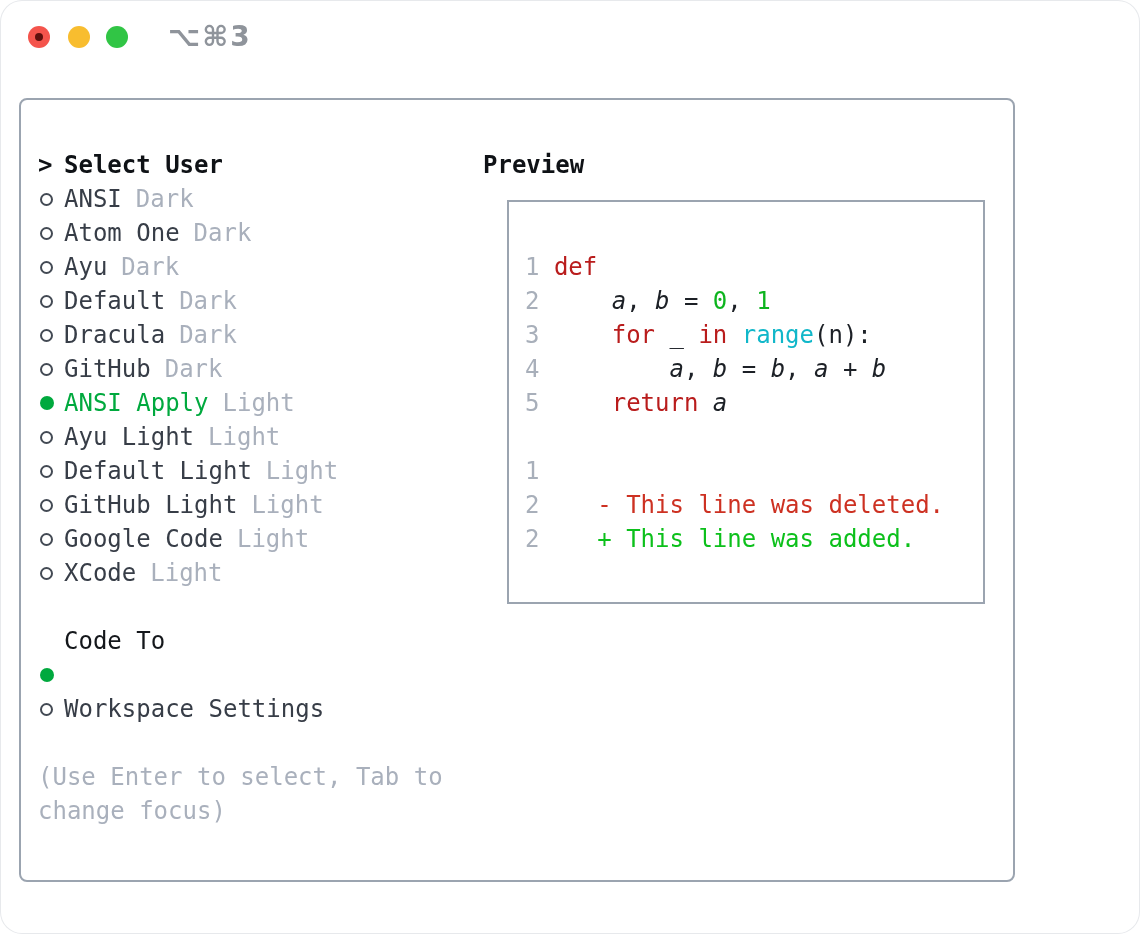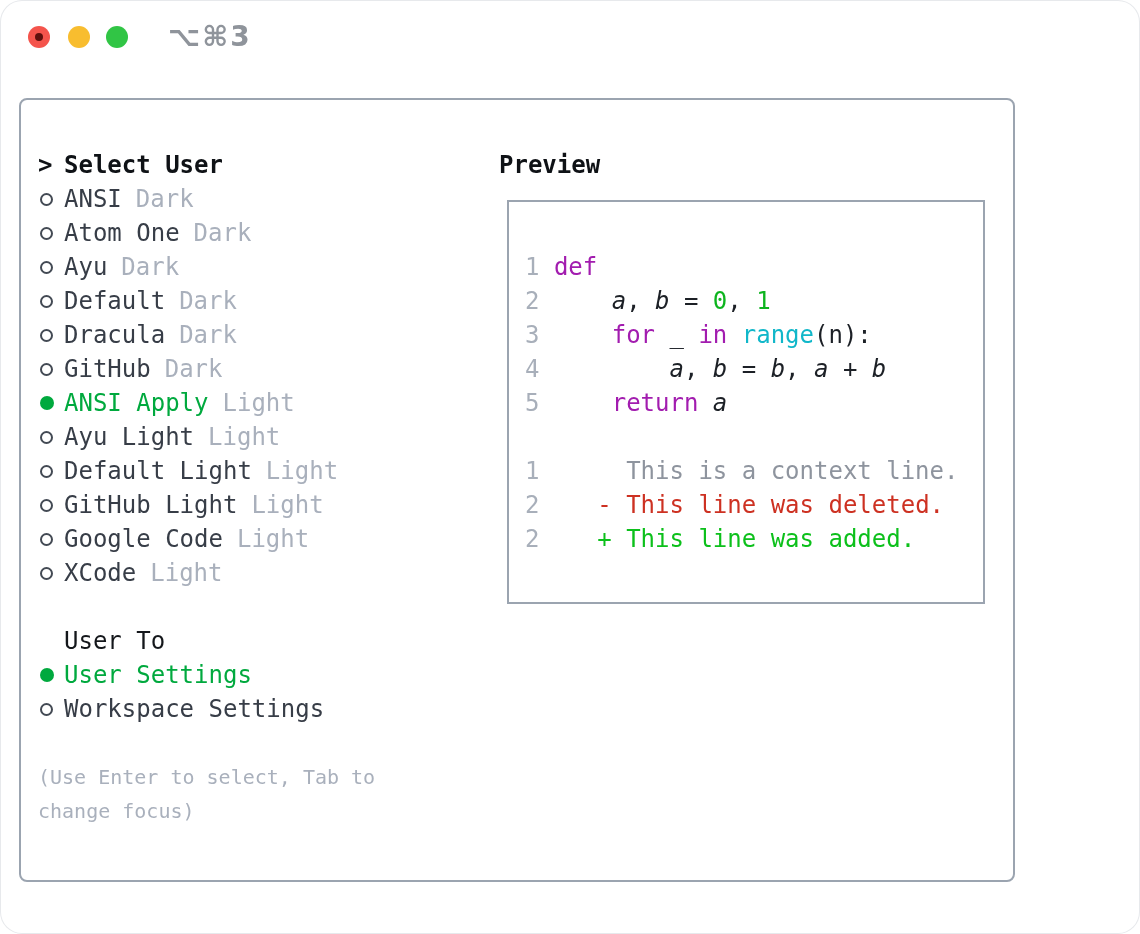--- a/index.html
+++ b/index.html
@@ -23,31 +23,31 @@
   .row{height:34px;display:flex;align-items:center;font-size:24px;color:#373d47;white-space:pre;cursor:default;}
   .prefix{display:inline-flex;align-items:center;width:26px;flex:0 0 26px;}
   .prompt{font-weight:bold;color:#0f1216;}
   .hdr-label{font-weight:bold;color:#0f1216;}
   .radio{width:13px;height:13px;box-sizing:border-box;border:2px solid #434a54;border-radius:50%;margin-left:2px;}
   .radio.sel{width:14px;height:14px;border:none;background:#00a93e;}
   .row.sel .name{color:#00a93e;}
   .variant{color:#a9b0bc;margin-left:14px;}
   .spacer{height:34px;}
   .section-title{color:#14171b;}
-  .hint-line{height:34px;line-height:34px;font-size:20px;color:#a9b0bc;white-space:pre;}
+  .hint-line{height:34px;line-height:34px;font-size:24px;color:#a9b0bc;white-space:pre;}
   
-  .preview-title{position:absolute;left:478px;top:48px;height:34px;display:flex;align-items:center;
+  .preview-title{position:absolute;left:462px;top:48px;height:34px;display:flex;align-items:center;
                  font-size:24px;font-weight:bold;color:#0f1216;}
   .preview-box{position:absolute;left:486px;top:100px;width:478px;height:404px;box-sizing:border-box;
                border:2px solid #9ba4b0;background:#ffffff;padding:48px 0 0 16px;overflow:hidden;}
   .cline{height:34px;display:flex;align-items:center;white-space:pre;font-size:24px;}
   .lno{color:#a8afba;display:inline-block;width:2ch;white-space:pre;}
   .seg{white-space:pre;}
   .seg.code{color:#1c2026}
-  .seg.kw{color:#a21caf}
+  .seg.kw{color:#b91c1c}
   .seg.fn{color:#10b7c9}
   .seg.lit{color:#0db41e}
   .seg.ctx{color:#8e949e}
   .seg.del{color:#cd3122}
   .seg.add{color:#0cc01b}
   .seg.it{font-style:italic}
   #diff-list{margin-top:34px;}
 </style>
 </head>
 <body>
@@ -83,45 +83,45 @@
           <div class="row"><span class="prefix"><span class="radio"></span></span><span class="name">Default Light</span><span class="variant">Light</span></div>
           <div class="row"><span class="prefix"><span class="radio"></span></span><span class="name">GitHub Light</span><span class="variant">Light</span></div>
           <div class="row"><span class="prefix"><span class="radio"></span></span><span class="name">Google Code</span><span class="variant">Light</span></div>
           <div class="row"><span class="prefix"><span class="radio"></span></span><span class="name">XCode</span><span class="variant">Light</span></div>
         </div>
 
       <div class="spacer"></div>
 
       <div class="row">
         <span class="prefix"></span>
-        <span class="section-title">User To</span>
+        <span class="section-title">Code To</span>
       </div>
 
       <div id="apply-list">
-          <div class="row sel"><span class="prefix"><span class="radio sel"></span></span><span class="name">User Settings</span></div>
+          <div class="row sel"><span class="prefix"><span class="radio sel"></span></span></div>
           <div class="row"><span class="prefix"><span class="radio"></span></span><span class="name">Workspace Settings</span></div>
         </div>
 
       <div class="spacer"></div>
 
       <div class="hint-line">(Use Enter to select, Tab to</div>
       <div class="hint-line">change focus)</div>
     </div>
 
     <div class="preview-title">Preview</div>
 
     <div class="preview-box">
       <div id="code-list">
           <div class="cline"><span class="lno">1</span><span class="seg kw">def</span></div>
           <div class="cline"><span class="lno">2</span><span class="seg code">    </span><span class="seg code it">a</span><span class="seg code">, </span><span class="seg code it">b</span><span class="seg code"> = </span><span class="seg lit">0</span><span class="seg code">, </span><span class="seg lit">1</span></div>
           <div class="cline"><span class="lno">3</span><span class="seg code">    </span><span class="seg kw">for</span><span class="seg code"> _ </span><span class="seg kw">in</span><span class="seg code"> </span><span class="seg fn">range</span><span class="seg code">(n):</span></div>
           <div class="cline"><span class="lno">4</span><span class="seg code">        </span><span class="seg code it">a</span><span class="seg code">, </span><span class="seg code it">b</span><span class="seg code"> = </span><span class="seg code it">b</span><span class="seg code">, </span><span class="seg code it">a</span><span class="seg code"> + </span><span class="seg code it">b</span></div>
           <div class="cline"><span class="lno">5</span><span class="seg code">    </span><span class="seg kw">return</span><span class="seg code"> </span><span class="seg code it">a</span></div>
         </div>
       <div id="diff-list">
-          <div class="cline"><span class="lno">1</span><span class="seg ctx">     This is a context line.</span></div>
+          <div class="cline"><span class="lno">1</span></div>
           <div class="cline"><span class="lno">2</span><span class="seg code">   </span><span class="seg del">- This line was deleted.</span></div>
           <div class="cline"><span class="lno">2</span><span class="seg code">   </span><span class="seg add">+ This line was added.</span></div>
         </div>
     </div>
 
   </div>
 </div>
 
 </body></html>

